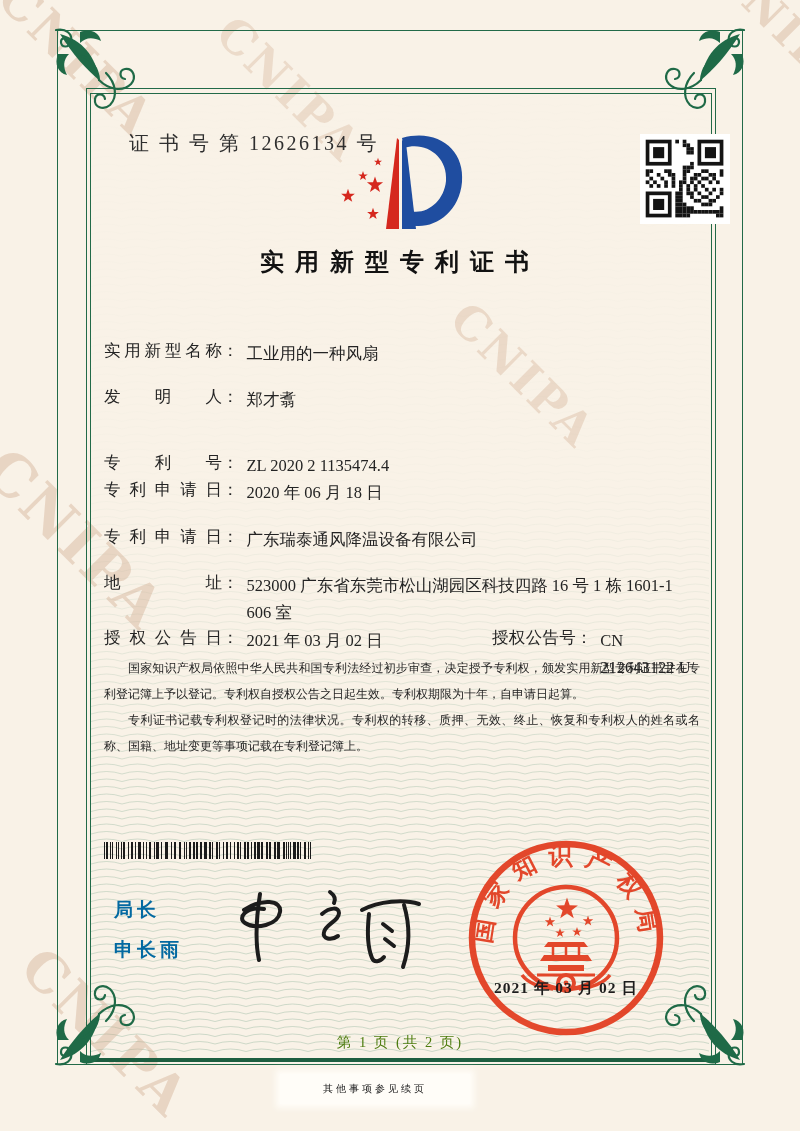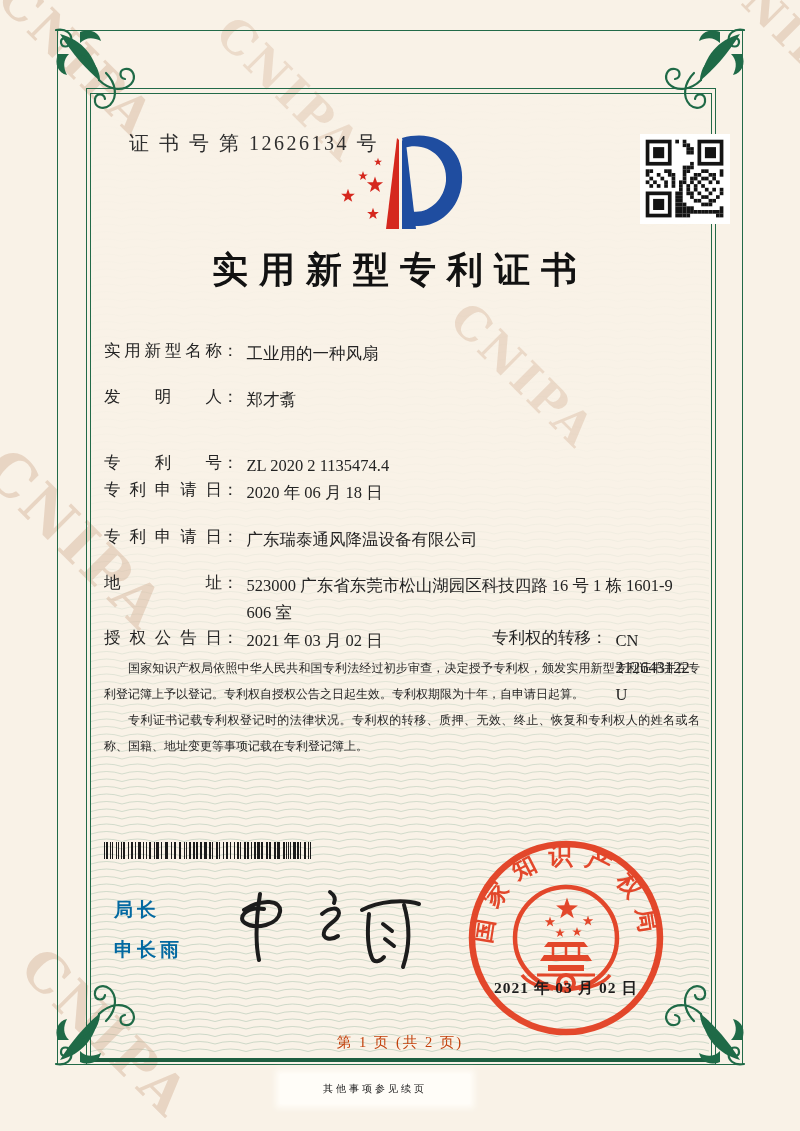--- a/index.html
+++ b/index.html
@@ -27,21 +27,21 @@
   #waves{left:91px;top:94px;z-index:0;}
   .wave-fade{left:91px;top:94px;width:618px;height:962px;z-index:0;
     background:linear-gradient(180deg,rgba(249,242,231,.97) 0%,rgba(249,242,231,.93) 40%,
                rgba(249,242,231,.60) 56%,rgba(249,242,231,.10) 72%,rgba(249,242,231,0) 100%);}
 
   .content{position:absolute;inset:0;z-index:3;}
 
   .cert-no{left:104px;top:130px;font-size:20px;letter-spacing:2.5px;color:#2e2e2e;margin-left:25px;}
   .qr-box{left:642px;top:136px;width:86px;height:86px;background:#ffffff;box-shadow:0 0 0 2px #fff;}
   .logo{left:326px;top:126px;}
-  .title{left:0;top:246px;width:800px;text-align:center;font-size:36px;font-weight:700;
+  .title{left:0;top:246px;width:800px;text-align:center;font-size:24px;font-weight:700;
          letter-spacing:11px;color:#121212;}
 
   .row{position:absolute;left:104px;display:flex;align-items:flex-start;font-size:16.5px;color:#242424;}
   .lab{display:inline-block;width:118px;text-align:justify;text-align-last:justify;white-space:nowrap;}
   .colon{margin-right:8px;}
   .val{white-space:pre-line;line-height:27px;max-width:480px;}
   .r1{top:340px;} .r2{top:386px;} .r3{top:432px;margin-top:20px;} .r4{top:479px;} .r5{top:526px;}
   .r6{top:572px;} .r7{top:627px;}
   .grp2{position:absolute;left:388px;top:0;display:flex;}
   .grp2 .lab{width:104px;}
@@ -50,21 +50,21 @@
   .paras p{margin:0;text-indent:2em;}
 
   #barcode{left:104px;top:842px;}
 
   .chief-label{left:114px;top:897px;font-family:"Liberation Sans","DejaVu Sans",sans-serif;
                font-size:19px;font-weight:600;letter-spacing:4px;color:#0369a1;}
   .chief-name{top:937px;}
   .sig{left:226px;top:878px;}
   .seal{left:464px;top:836px;}
 
-  .page-num{left:0;top:1033px;width:800px;text-align:center;font-size:14.5px;letter-spacing:2px;color:#c2410c;}
+  .page-num{left:0;top:1033px;width:800px;text-align:center;font-size:14.5px;letter-spacing:2px;color:#4d7c0f;}
   .cont-note{left:280px;top:1074px;width:190px;height:30px;background:#fffdf8;
              display:flex;align-items:center;justify-content:center;
              font-size:10px;letter-spacing:3px;color:#222;box-shadow:0 0 6px 4px #fffdf8;}
 </style>
 </head>
 <body>
 
 <div class="page">
 
   <div class="wm wm1">CNIPA</div>
@@ -270,29 +270,29 @@
         <span class="val">2020 年 06 月 18 日</span>
     </div>
     <div class="row r5">
       <span class="lab">专利申请日</span>
         <span class="colon">：</span>
         <span class="val">广东瑞泰通风降温设备有限公司</span>
     </div>
     <div class="row r6">
       <span class="lab">地址</span>
         <span class="colon">：</span>
-        <span class="val">523000 广东省东莞市松山湖园区科技四路 16 号 1 栋 1601-9
+        <span class="val">523000 广东省东莞市松山湖园区科技四路 16 号 1 栋 1601-1
 606 室</span>
     </div>
     <div class="row r7">
       <span class="lab">授权公告日</span>
         <span class="colon">：</span>
         <span class="val">2021 年 03 月 02 日</span>
       <span class="grp2">
-        <span class="lab">专利权的转移</span>
+        <span class="lab">授权公告号</span>
           <span class="colon">：</span>
           <span class="val">CN 212643122 U</span>
       </span>
     </div>
 
     <div class="abs paras">
       <p>国家知识产权局依照中华人民共和国专利法经过初步审查，决定授予专利权，颁发实用新型专利证书并在专利登记簿上予以登记。专利权自授权公告之日起生效。专利权期限为十年，自申请日起算。</p>
       <p>专利证书记载专利权登记时的法律状况。专利权的转移、质押、无效、终止、恢复和专利权人的姓名或名称、国籍、地址变更等事项记载在专利登记簿上。</p>
     </div>
 

